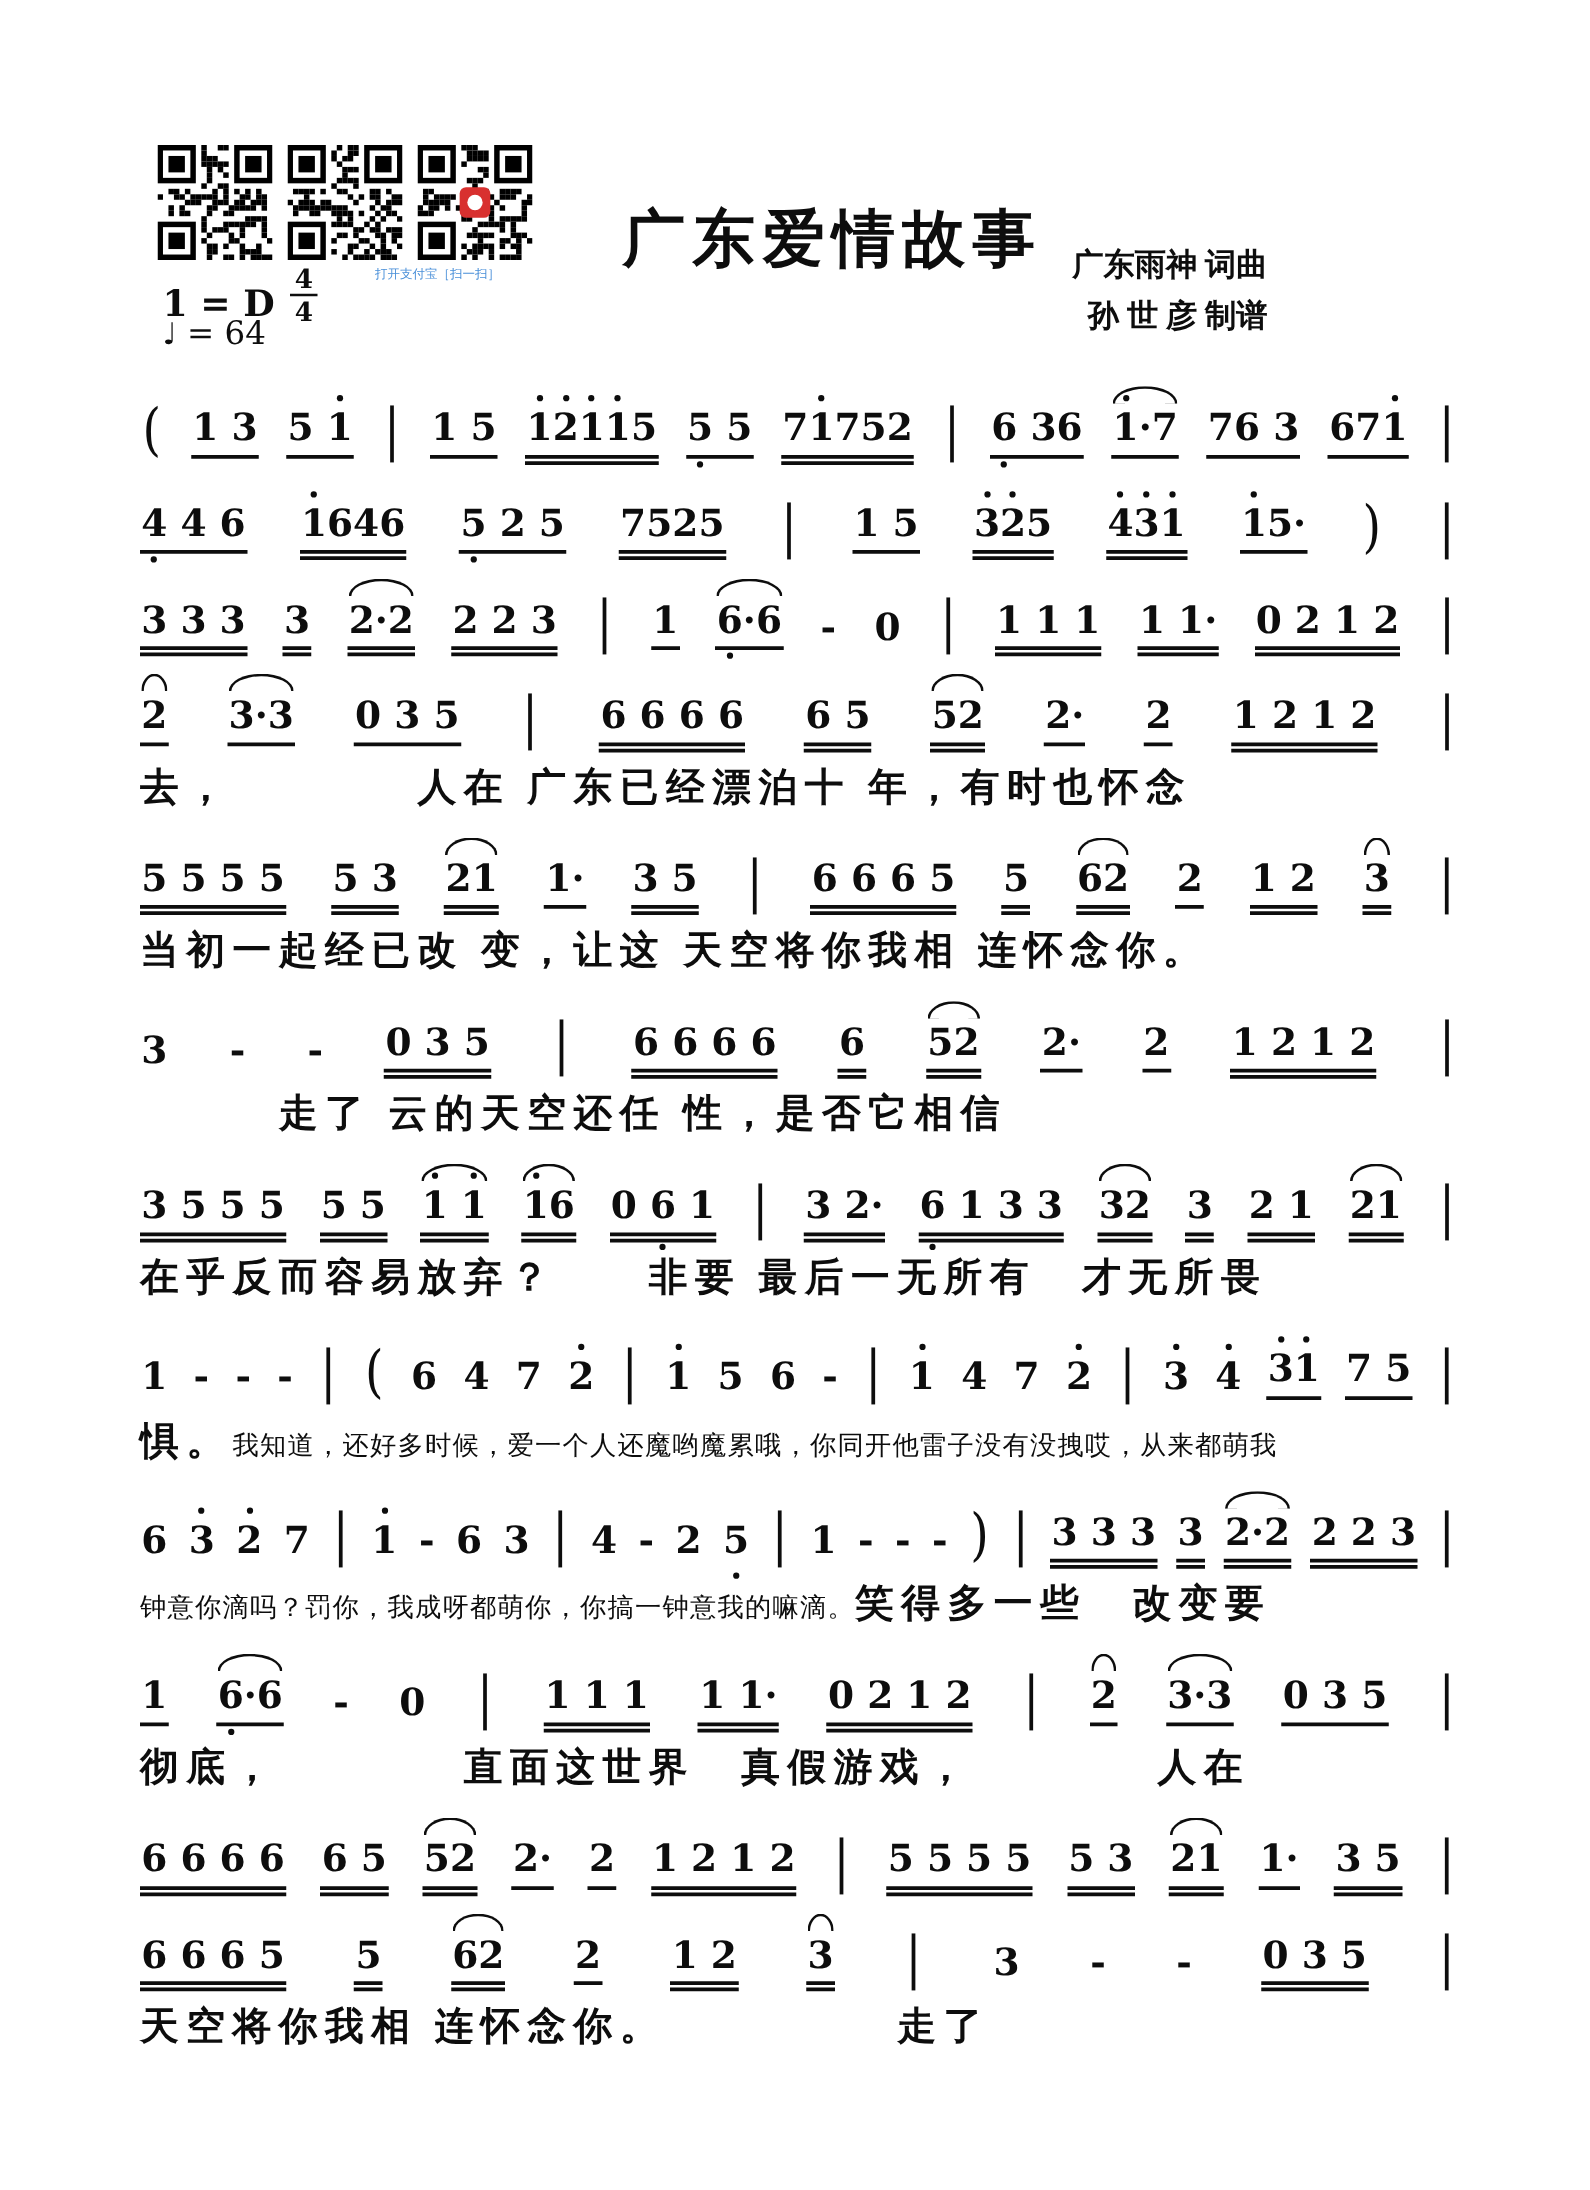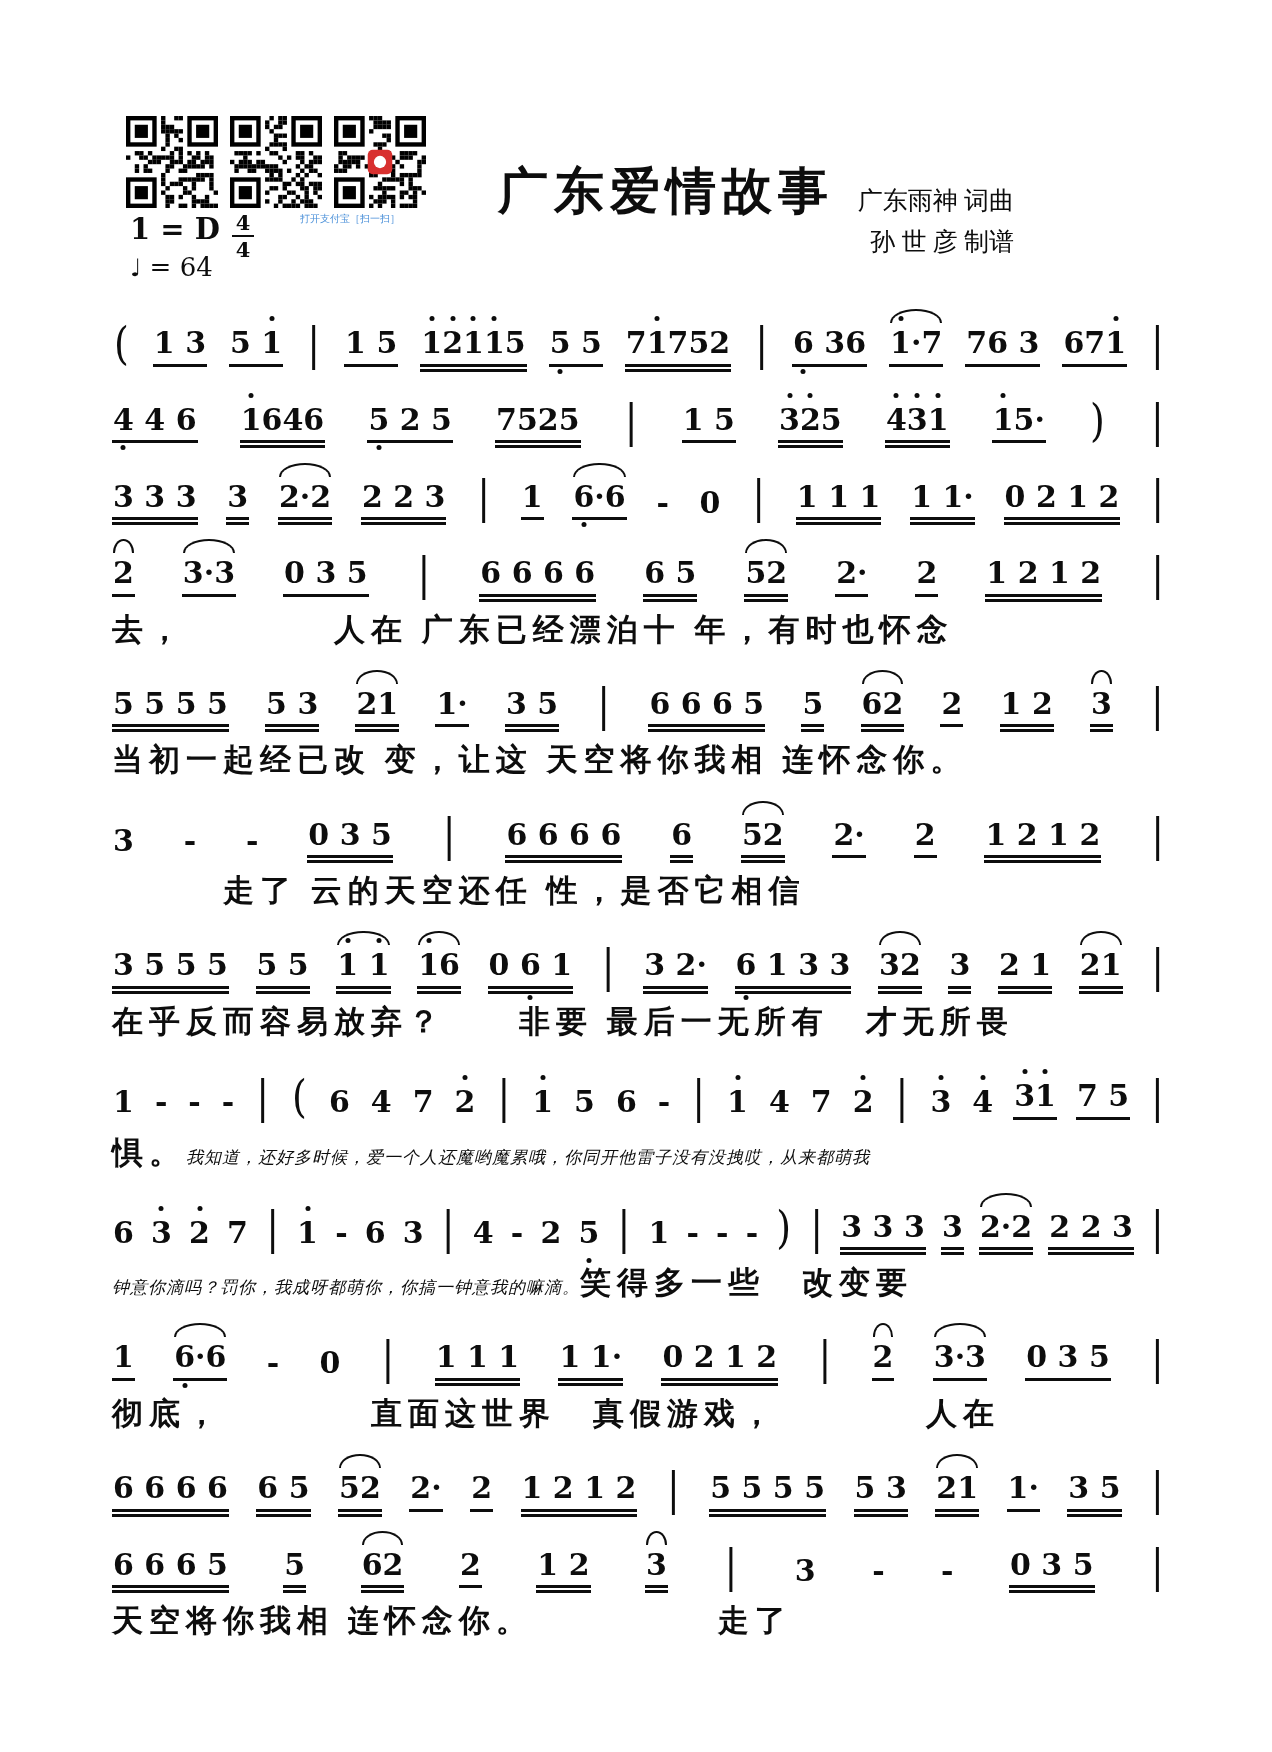--- a/index.html
+++ b/index.html
@@ -7,23 +7,23 @@
         font-family:"Liberation Serif",serif;overflow:hidden;}
 
   
   .qr-row{position:absolute;left:126px;top:116px;display:flex;gap:12px;}
   .qr{width:92px;height:92px;display:block;}
   .qr svg{width:92px;height:92px;display:block;}
   .qr-caption{position:absolute;left:300px;top:212px;width:100px;font-size:10px;color:#4a90d9;
               font-family:"Liberation Sans",sans-serif;text-align:left;letter-spacing:0;}
   .title{position:absolute;left:0;right:0;top:124px;text-align:center;font-size:50px;font-weight:900;
          letter-spacing:6px;padding-left:60px;}
-  .credits{position:absolute;right:258px;top:180px;text-align:right;font-size:25px;line-height:1.65;font-weight:400;}
+  .credits{position:absolute;right:258px;top:192px;text-align:right;font-size:25px;line-height:1.65;font-weight:700;}
   .keyline{position:absolute;left:130px;top:212px;font-size:29px;font-weight:bold;
-           font-family:"DejaVu Serif",serif;display:flex;align-items:flex-start;gap:8px;}
+           font-family:"DejaVu Serif",serif;display:flex;align-items:flex-end;gap:8px;}
   .frac{display:inline-flex;flex-direction:column;font-size:21px;line-height:1;text-align:center;margin-left:4px;font-weight:bold;}
   .frac .ft{border-bottom:2.5px solid #0d0d0d;padding:0 4px 2px;}
   .frac .fb{padding-top:2px;}
   .tempoline{position:absolute;left:130px;top:252px;font-size:26px;font-weight:normal;font-family:"DejaVu Serif",serif;}
   .tempoline .notehead{font-family:"DejaVu Sans",sans-serif;font-size:24px;}
 
   
   .score{position:absolute;left:112px;top:290px;width:1054px;}
   .notes-row{display:flex;justify-content:space-between;align-items:flex-end;margin-top:33px;
              font-family:"DejaVu Serif",serif;font-weight:bold;font-size:30px;line-height:1.15;}
@@ -34,21 +34,21 @@
                    border:2.5px solid #0d0d0d;border-bottom:none;border-radius:50% 50% 0 0/100% 100% 0 0;}
   .tok.sym{font-weight:400;font-size:38px;transform:scaleY(1.2);padding:0 2px;align-self:center;}
   .nc{position:relative;display:inline-block;white-space:pre;}
   .nc.hi::before{content:'';position:absolute;top:-10px;left:50%;transform:translateX(-50%);
                  width:5px;height:5px;background:#0d0d0d;border-radius:50%;}
   .nc.lo::after{content:'';position:absolute;bottom:-13px;left:50%;transform:translateX(-50%);
                 width:5px;height:5px;background:#0d0d0d;border-radius:50%;}
   .tok.u2 .nc.lo::after{bottom:-17px;}
 
   .lyrics-row{margin-top:12px;font-size:31px;letter-spacing:6px;white-space:nowrap;font-weight:600;}
-  .ly-small{font-size:17px;font-style:italic;letter-spacing:1px;font-weight:500;}
+  .ly-small{font-size:21px;letter-spacing:1px;font-weight:500;}
   .ly-big{}
 </style>
 </head>
 <body>
 
 <div class="page">
 
   <div class="qr-row">
     <span class="qr">
         <svg viewBox="0 0 90 90" xmlns="http://www.w3.org/2000/svg">

